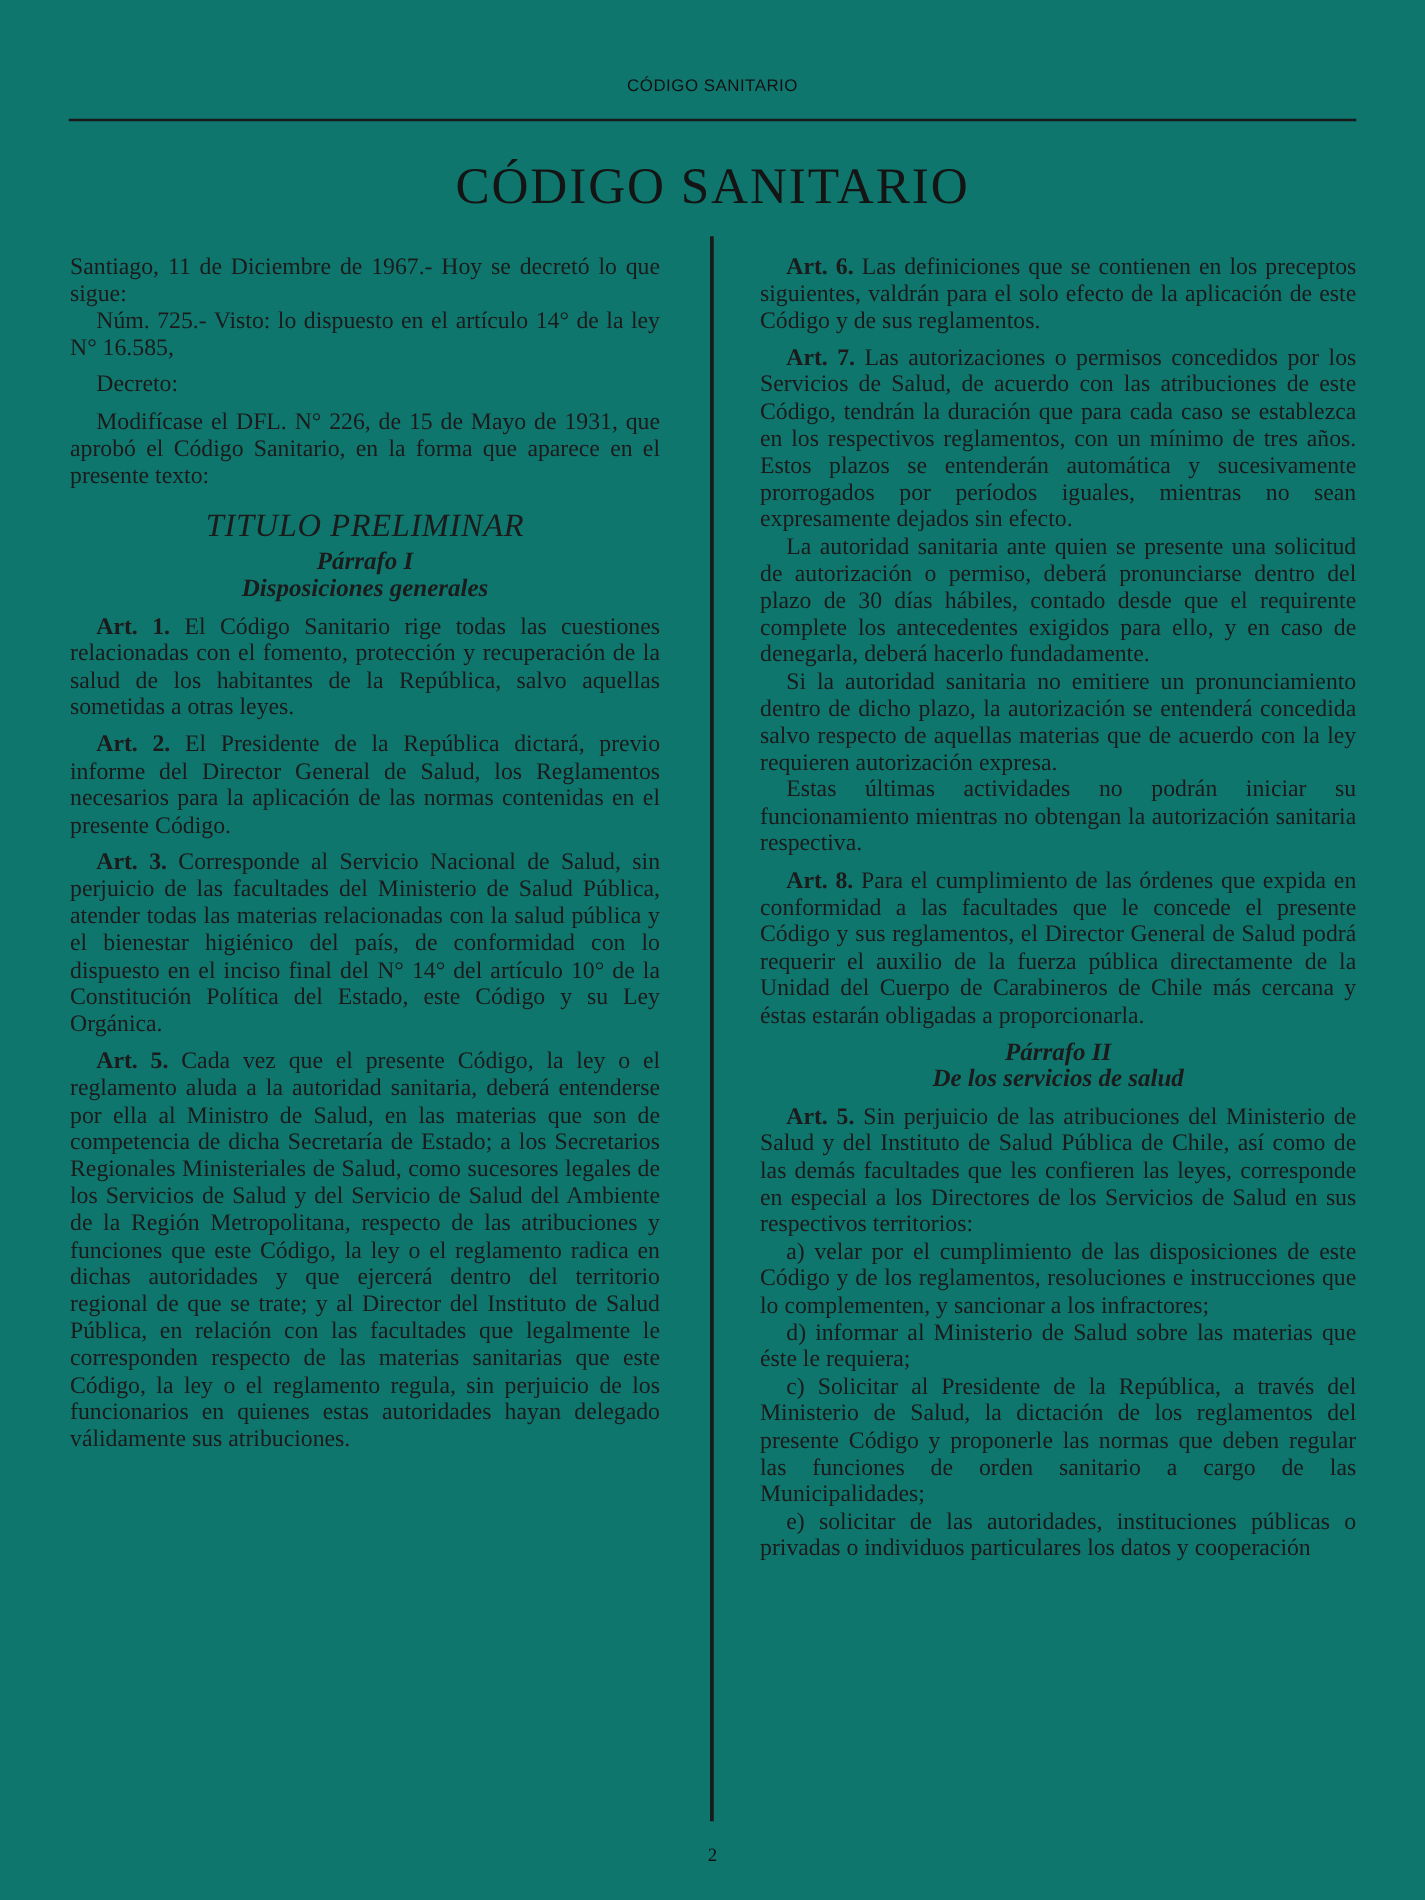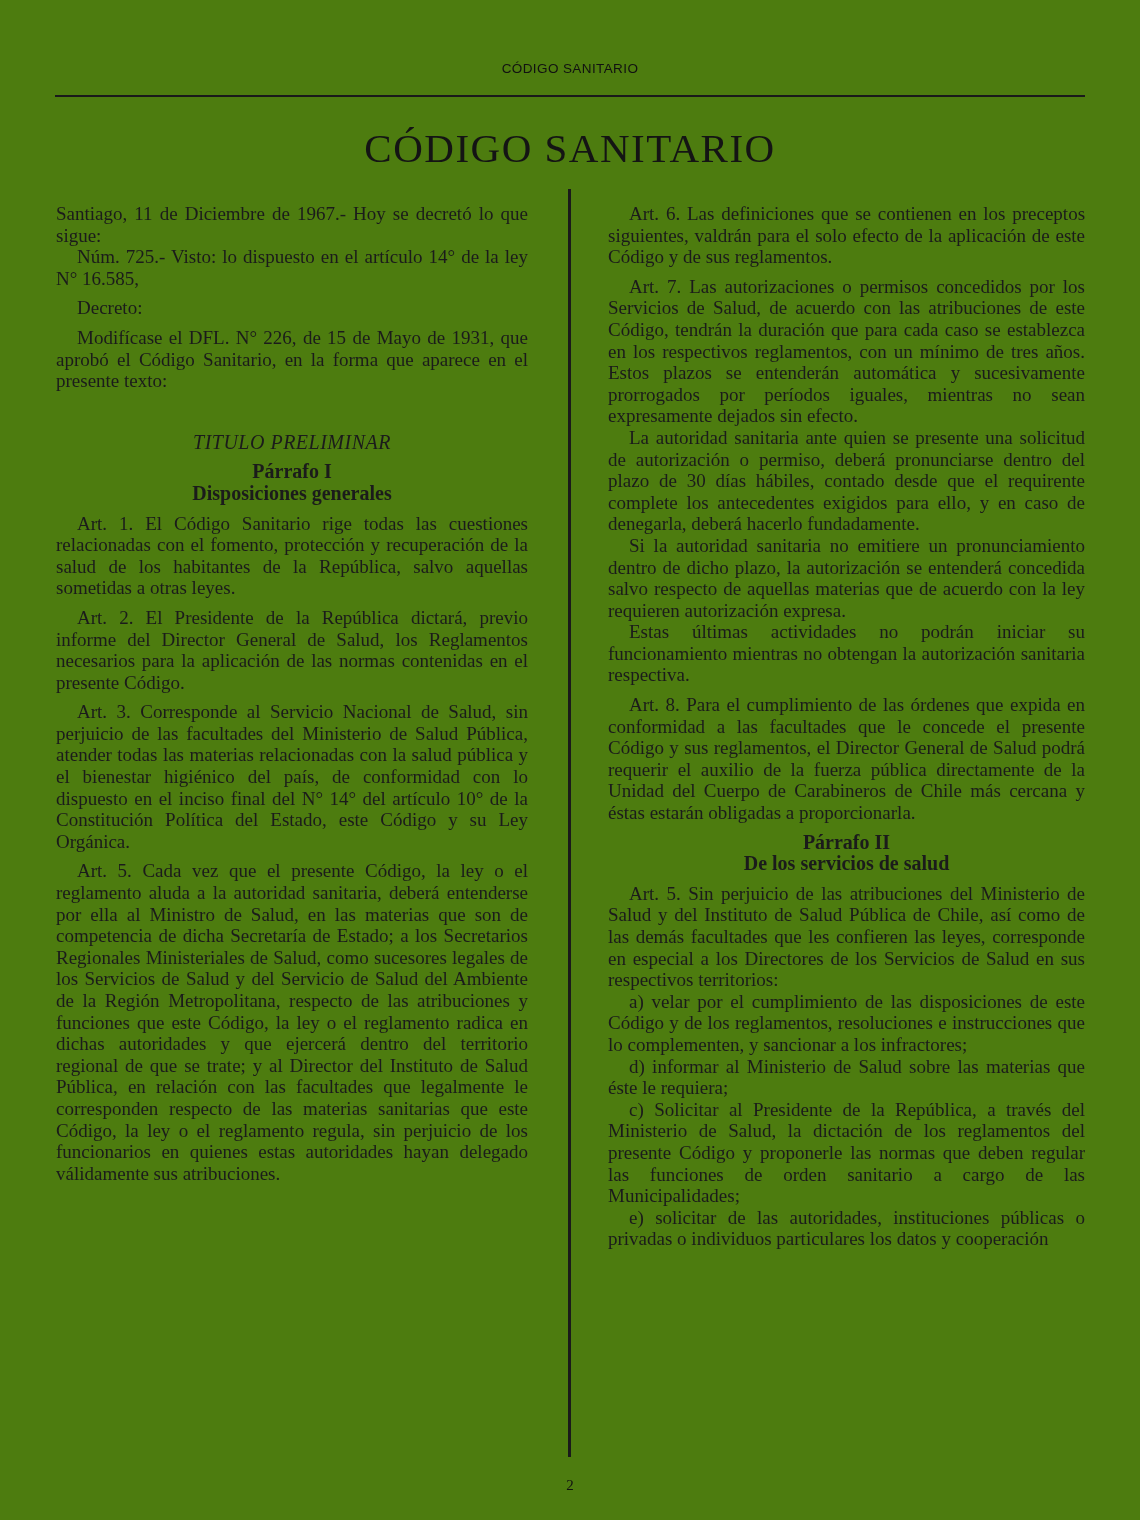--- a/index.html
+++ b/index.html
@@ -1,21 +1,21 @@
 <!DOCTYPE html>
 <html><head>
 <meta charset="utf-8">
 <style>
   * { box-sizing: border-box; }
   html, body { margin: 0; padding: 0; background: #ffffff; }
   .page {
     position: relative;
     width: 1140px;
     height: 1520px;
-    background: #4d7c0f;
+    background: #0f766e;
     color: #1a1a1a;
     font-family: "Liberation Serif", serif;
     overflow: hidden;
   }
   .running-head {
     position: absolute;
     top: 61px; left: 0; right: 0;
     text-align: center;
     font-family: "Liberation Sans", sans-serif;
     font-size: 13.5px;
@@ -52,32 +52,33 @@
     left: 568px; top: 189px;
     width: 2.5px; height: 1268px;
     background: #1a1a1a;
   }
   .column p { margin: 0; }
   .column p.indent { text-indent: 21px; }
   .column p.gap { margin-top: 8px; }
   .column p.h-title {
     text-align: center;
     font-style: italic;
-    font-size: 20px;
+    font-size: 26px;
     letter-spacing: 0.5px;
     text-indent: 0;
-    margin-top: 40px;
+    margin-top: 18px;
   }
   .column p.h-sub {
     text-align: center;
+    font-style: italic;
     font-weight: bold;
     font-size: 20px;
     text-indent: 0;
   }
-  .column b { font-weight: normal; }
+  .column b { font-weight: bold; }
   .page-number {
     position: absolute;
     top: 1477px; left: 0; right: 0;
     text-align: center;
     font-size: 15px;
     color: #111111;
   }
 </style>
 </head>
 <body>

